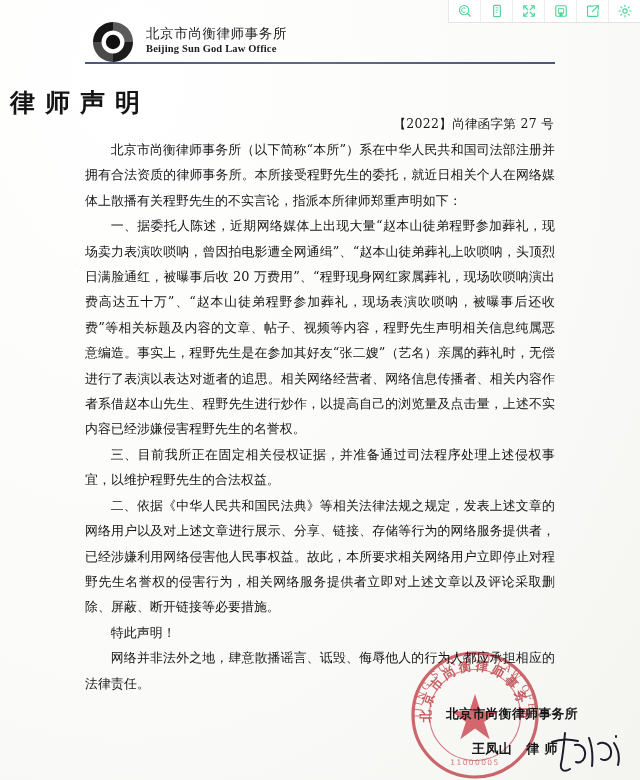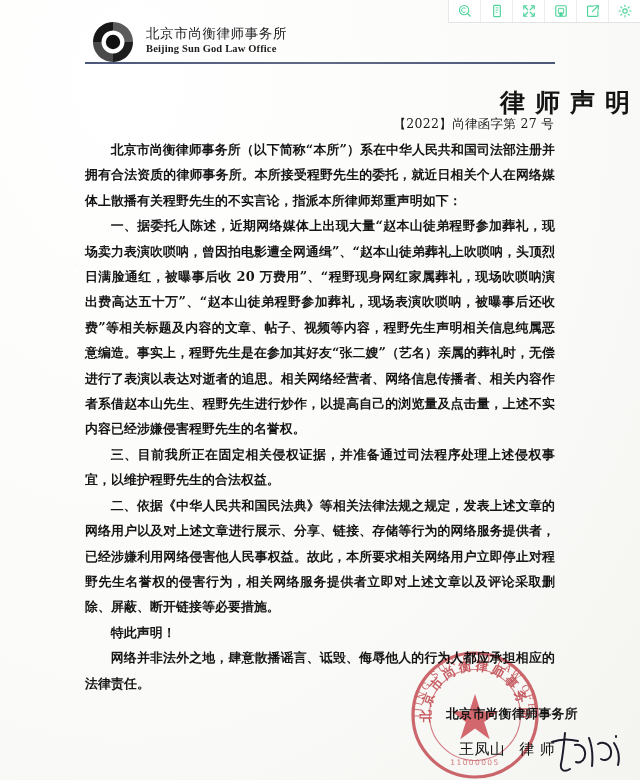--- a/index.html
+++ b/index.html
@@ -104,21 +104,21 @@
     height: 2px;
     background: linear-gradient(to right, #2d3a63, #46506f 50%, #2d3a63);
     opacity: .85;
   }
 
   
   #doc-title {
     position: absolute;
     left: 0; right: 0;
     top: 86px;
-    text-align: right;
+    text-align: left;
     font-family: "DejaVu Serif", "Liberation Serif", serif;
     font-weight: 700;
     font-size: 25px;
     letter-spacing: 10px;
     color: #141414;
     text-indent: 10px;
   }
   #doc-number {
     position: absolute;
     right: 86px;
@@ -140,47 +140,47 @@
   .para {
     font-family: "DejaVu Serif", "Liberation Serif", serif;
     font-size: 12.9px;
     line-height: 25.4px;
     color: #151515;
     text-align: justify;
     text-justify: inter-character;
     text-indent: 2em;
     margin: 0 0 0 0;
     letter-spacing: .1px;
-    font-weight: 700;
+    font-weight: 400;
   }
 
   
   #sign-block {
     position: absolute;
     right: 62px;
     top: 706px;
     text-align: left;
     z-index: 12;
   }
   #sign-firm {
     font-family: "DejaVu Serif", "Liberation Serif", serif;
     font-size: 12.8px;
     font-weight: 600;
     color: #161616;
     letter-spacing: .4px;
     white-space: nowrap;
   }
   #sign-lawyer {
     font-family: "DejaVu Serif", "Liberation Serif", serif;
-    font-size: 15px;
-    font-weight: 400;
+    font-size: 13px;
+    font-weight: 700;
     color: #161616;
     letter-spacing: .4px;
     margin-top: 17px;
-    margin-left: 13px;
+    margin-left: 26px;
     white-space: nowrap;
   }
   #sign-lawyer .gap { display: inline-block; width: 14px; }
 
   
   #seal {
     position: absolute;
     left: 410px;
     top: 650px;
     width: 130px;

